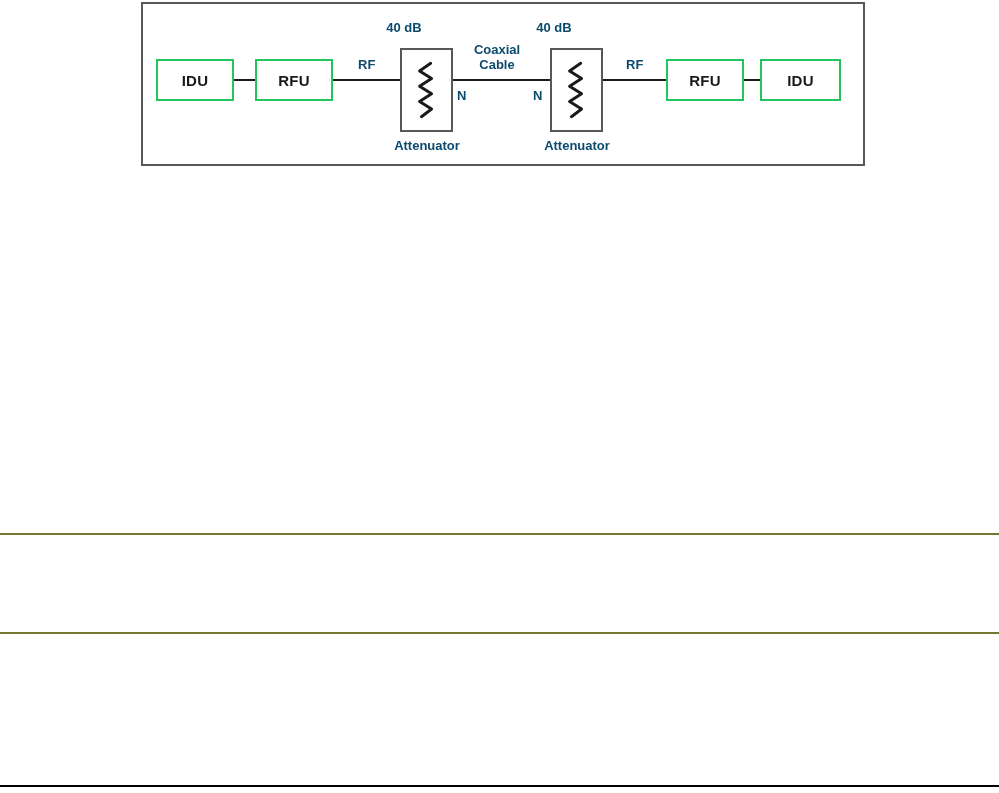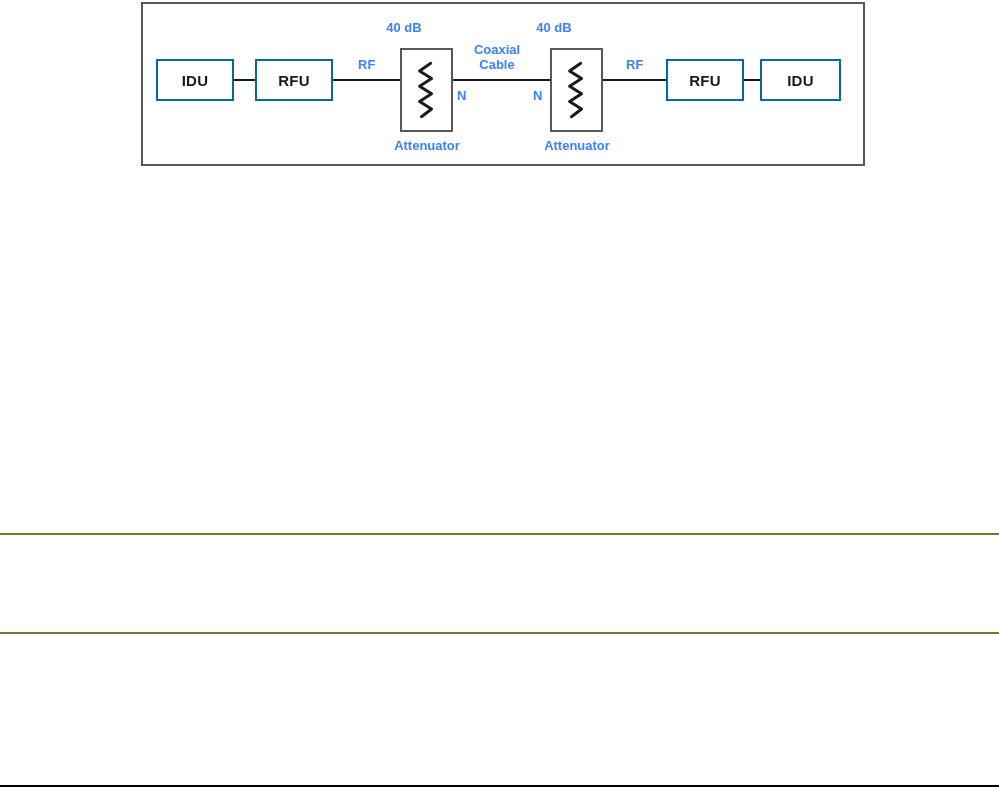--- a/index.html
+++ b/index.html
@@ -23,21 +23,21 @@
     width: 724px;
     height: 164px;
     border: 2px solid #58585a;
     box-sizing: border-box;
     background: #ffffff;
   }
 
   
   .unit-box {
     position: absolute;
-    border: 2px solid #0369a1;
+    border: 2px solid #22c55e;
     background: #ffffff;
     box-sizing: border-box;
     display: flex;
     align-items: center;
     justify-content: center;
     font-size: 15px;
     font-weight: bold;
     color: #1a1a1a;
     letter-spacing: 0.3px;
   }
@@ -60,21 +60,21 @@
     position: absolute;
     background: #1a1a1a;
     height: 2px;
   }
 
   
   .lbl {
     position: absolute;
     font-size: 13px;
     font-weight: bold;
-    color: #3b82f6;
+    color: #0c4a6e;
     white-space: nowrap;
     line-height: 15px;
   }
   .lbl.center { text-align: center; }
 
   
   .rule-olive {
     position: absolute;
     left: 0;
     width: 999px;

